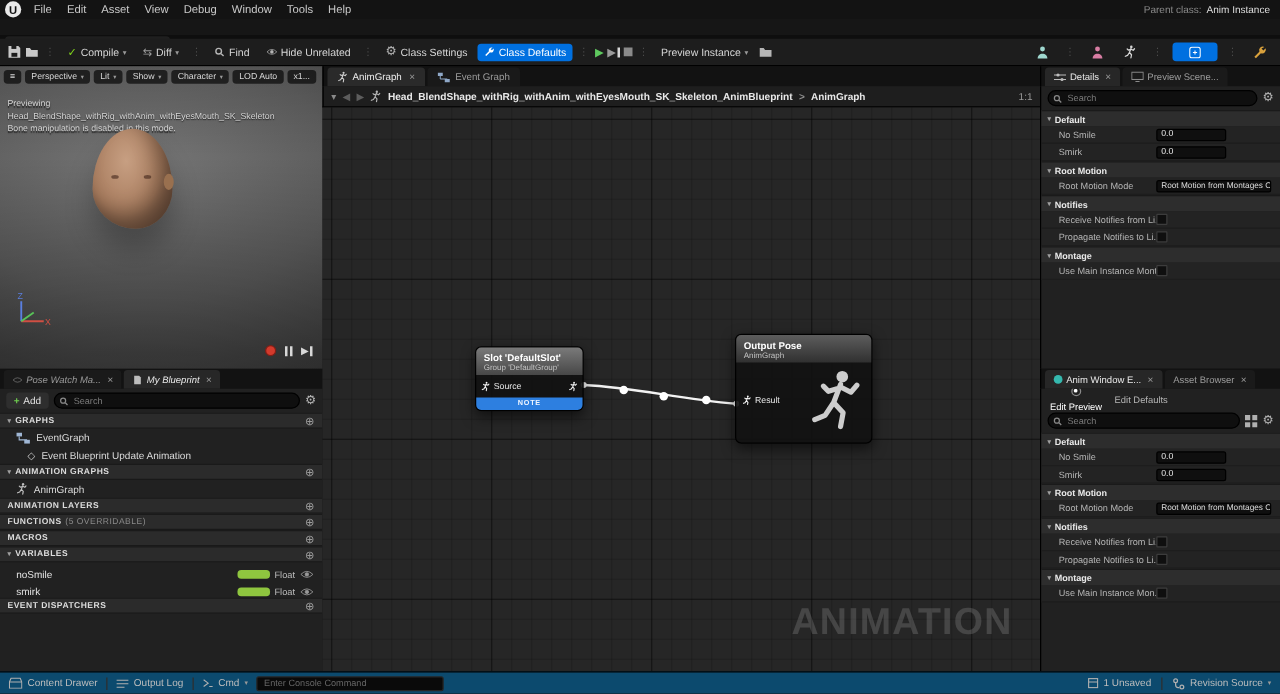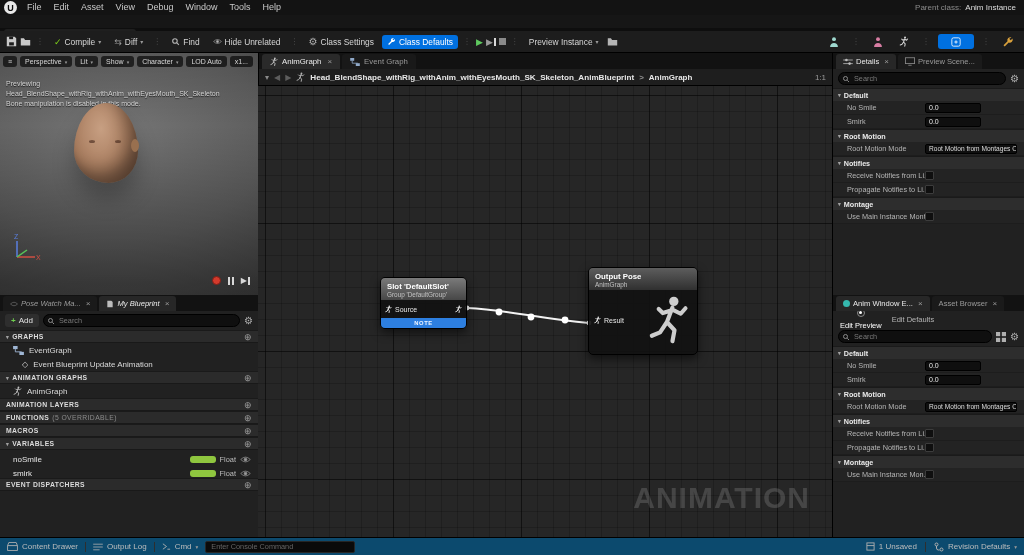--- a/index.html
+++ b/index.html
@@ -730,19 +730,19 @@
           </svg>
         <span>1 Unsaved</span>
       </span>
       <span class="vsep"></span>
       <span class="sb-item">
         <svg width="10" height="10" viewBox="0 0 10 10" fill="none" stroke="#b0b0b0">
             <circle cx="2.5" cy="2.5" r="1.5"></circle>
             <circle cx="7.5" cy="7.5" r="1.5"></circle>
             <path d="M2.5 4 v2 a2 2 0 0 0 2 2 h1"></path>
           </svg>
-        <span>Revision Defaults</span>
+        <span>Revision Source</span>
         <span class="caret">▾</span>
       </span>
     </span>
   </footer>
 
 </div>
 
 </body></html>

